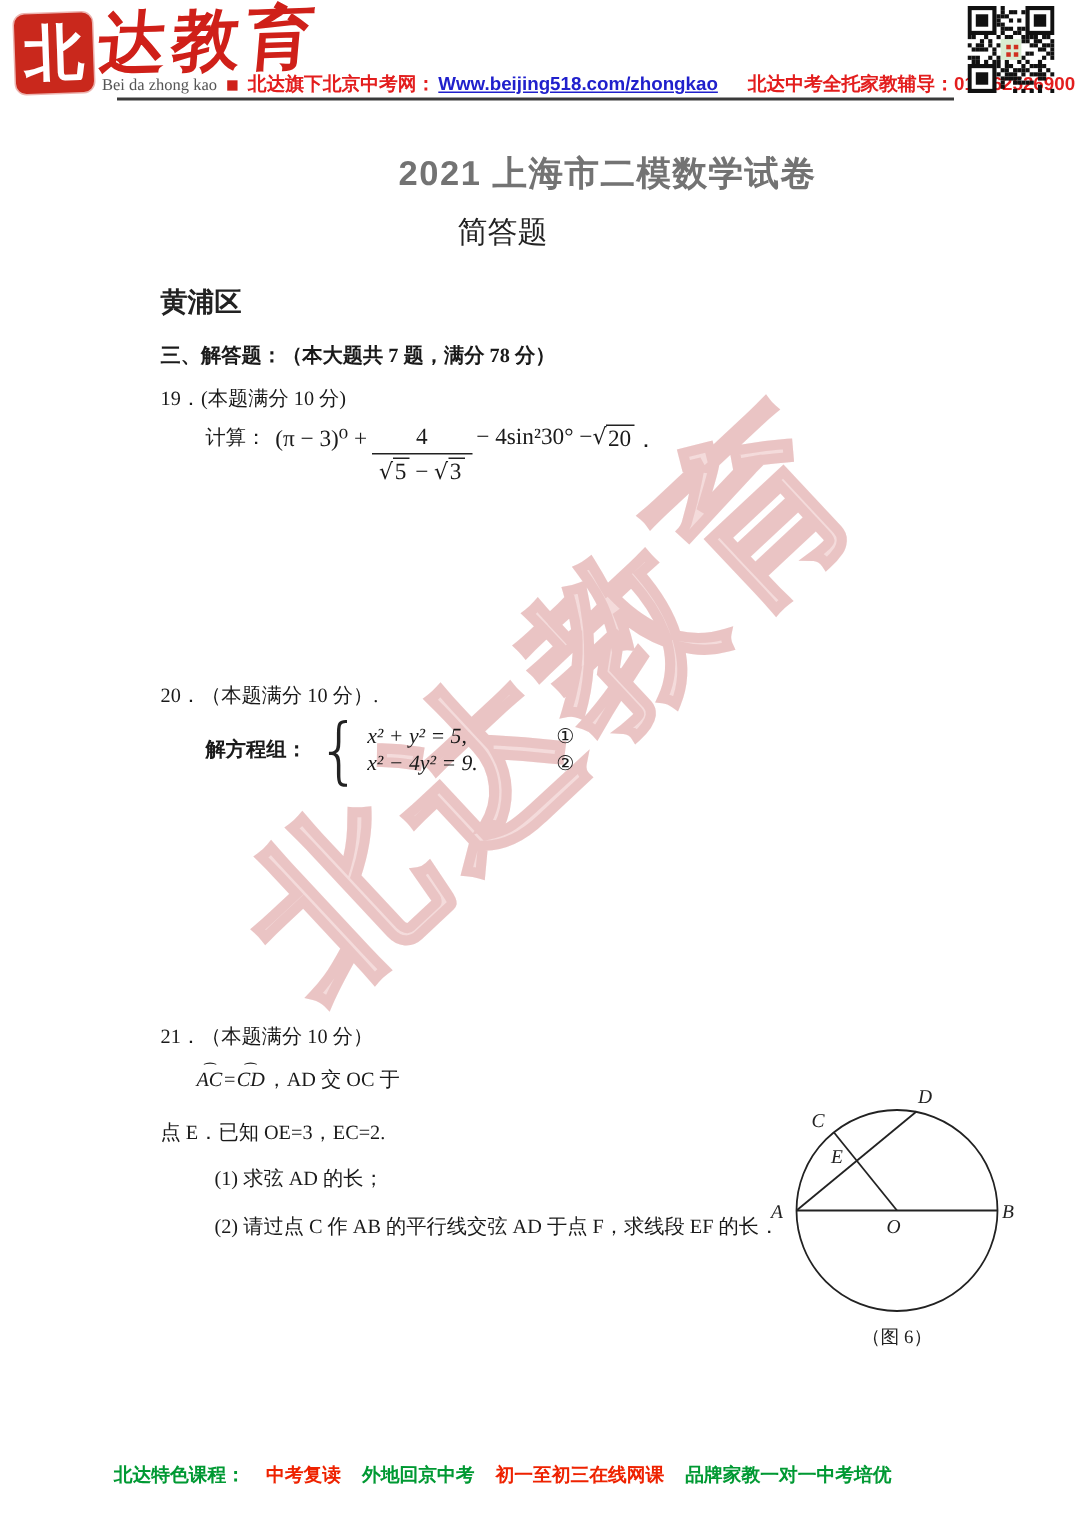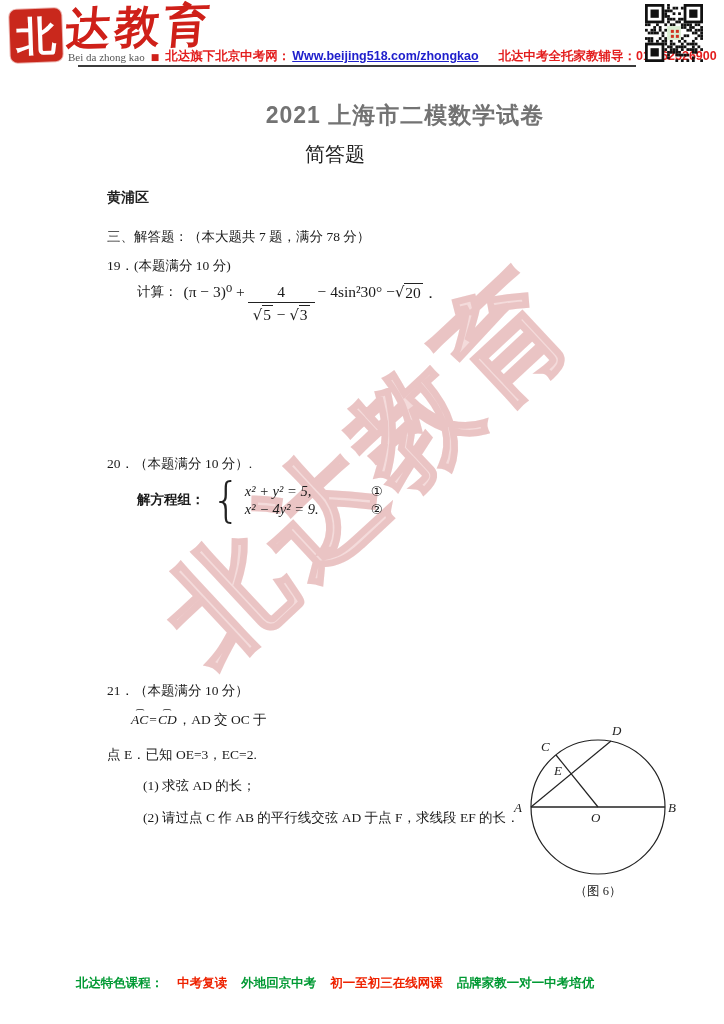--- a/index.html
+++ b/index.html
@@ -24,23 +24,23 @@
   .tagline a{color:var(--link-blue,#2020cc);text-decoration:underline;margin:0 6px 0 2px;font-weight:bold;}
   .tagline .t2{margin-left:14px;}
   .head-rule{left:78px;top:65px;width:558px;height:2px;background:#3a3a3a;}
   .qr{left:645px;top:4px;width:58px;height:58px;}
 
   
   .title{left:86px;top:100px;width:638px;text-align:center;font-size:23px;font-weight:700;
          font-family:"Liberation Sans","DejaVu Sans",sans-serif;letter-spacing:1px;color:#737373;}
   .subtitle{left:0;top:141px;width:670px;text-align:center;font-size:20px;
          font-family:"Liberation Sans","DejaVu Sans",sans-serif;color:#222;}
-  .district{left:107px;top:189px;font-size:14px;font-weight:700;
+  .district{left:107px;top:189px;font-size:18px;font-weight:700;
          font-family:"Liberation Sans","DejaVu Sans",sans-serif;color:#222;}
-  .section-head{left:107px;top:228px;font-size:13.5px;font-weight:normal;}
+  .section-head{left:107px;top:228px;font-size:13.5px;font-weight:bold;}
 
   
   .qnum{font-size:13.5px;}
   .q19-num{left:107px;top:257px;}
   .q20-num{left:107px;top:455px;}
   .q21-num{left:107px;top:682px;}
 
   .m19{left:137px;top:283px;font-size:15.5px;white-space:nowrap;display:flex;}
   .m19 .calc{font-size:13.5px;margin-right:6px;}
   .frac{display:inline-flex;flex-direction:column;align-items:center;margin:0 3px;vertical-align:middle;}

